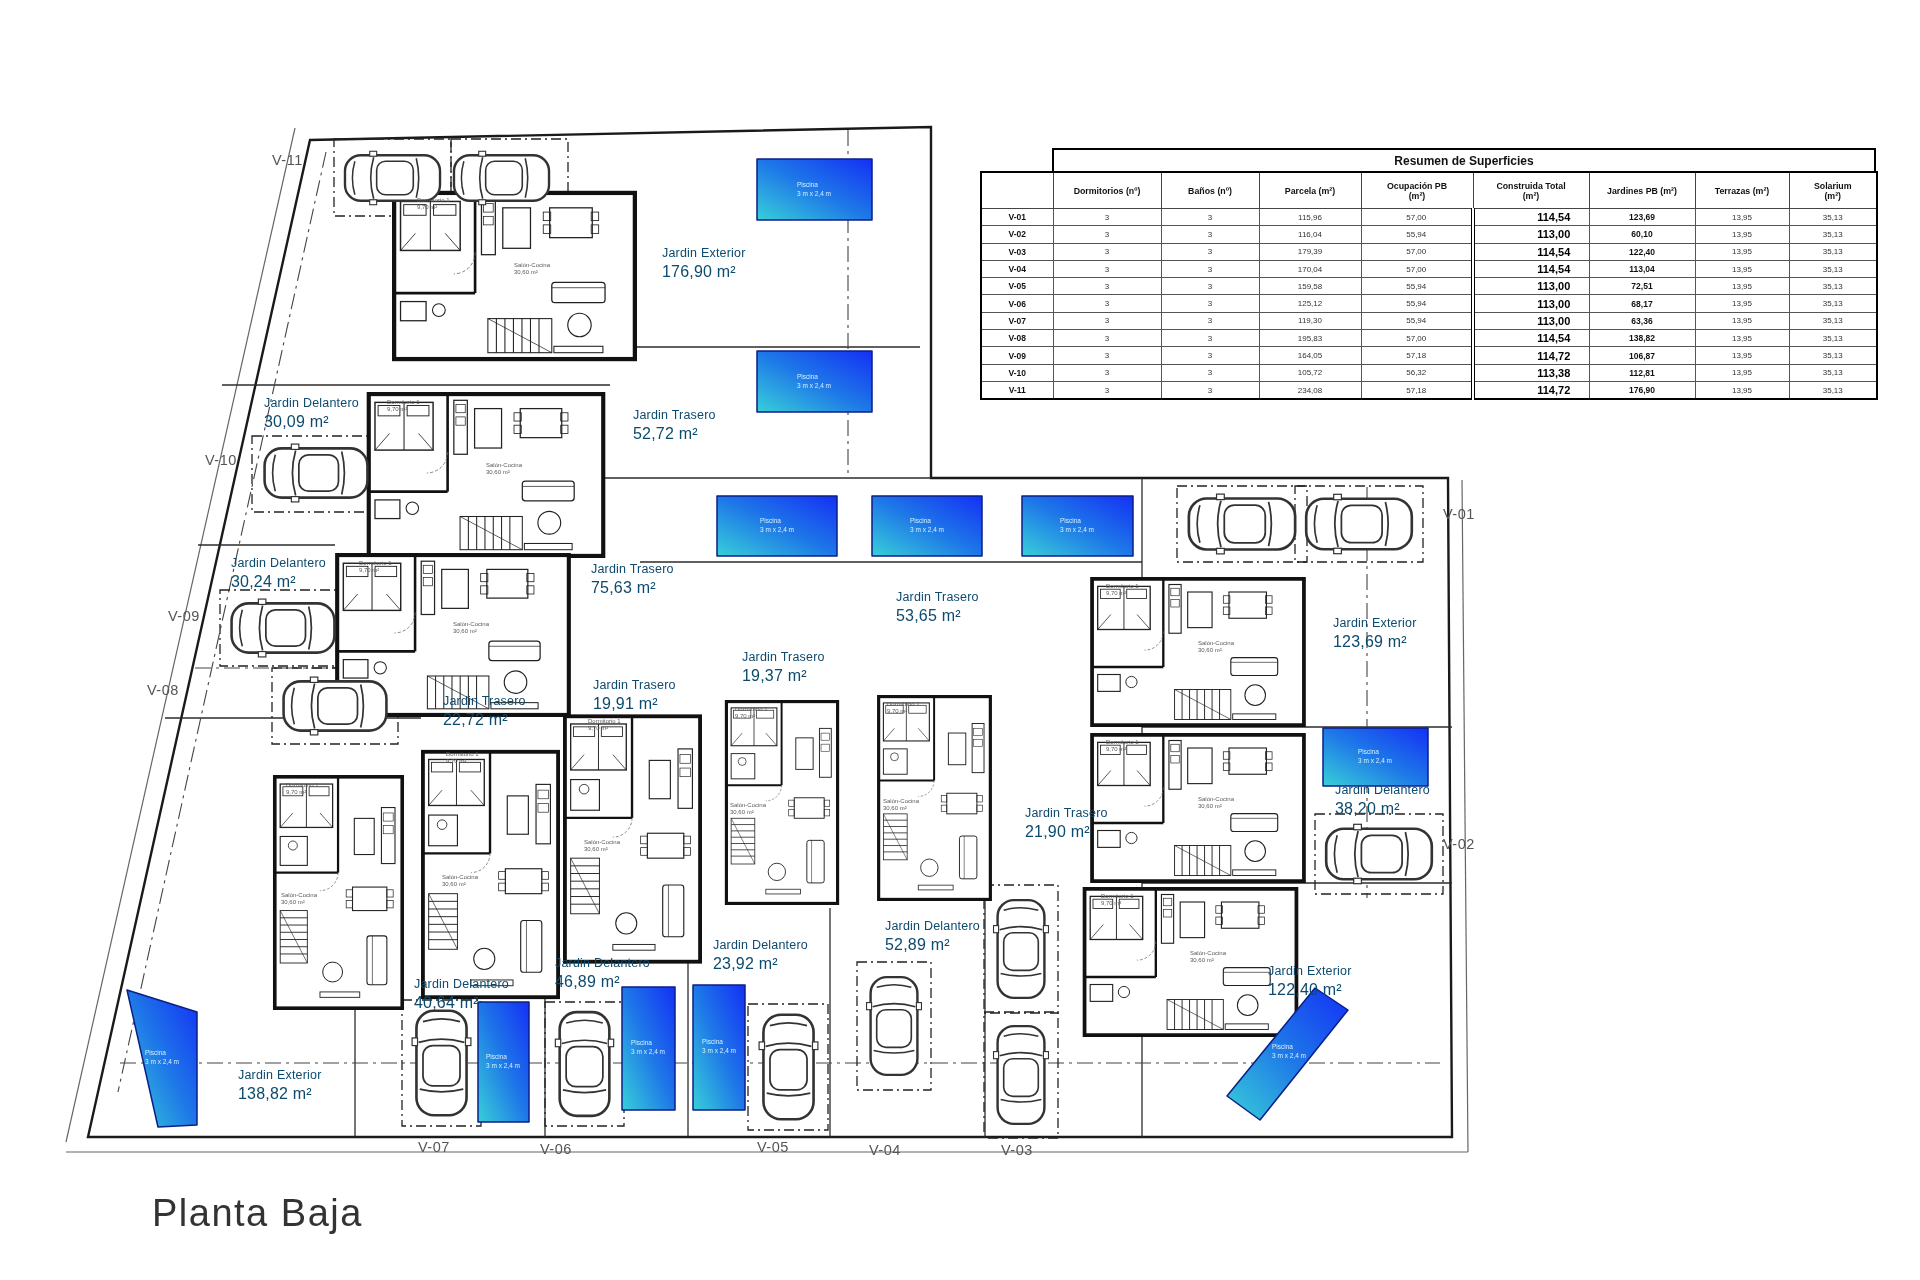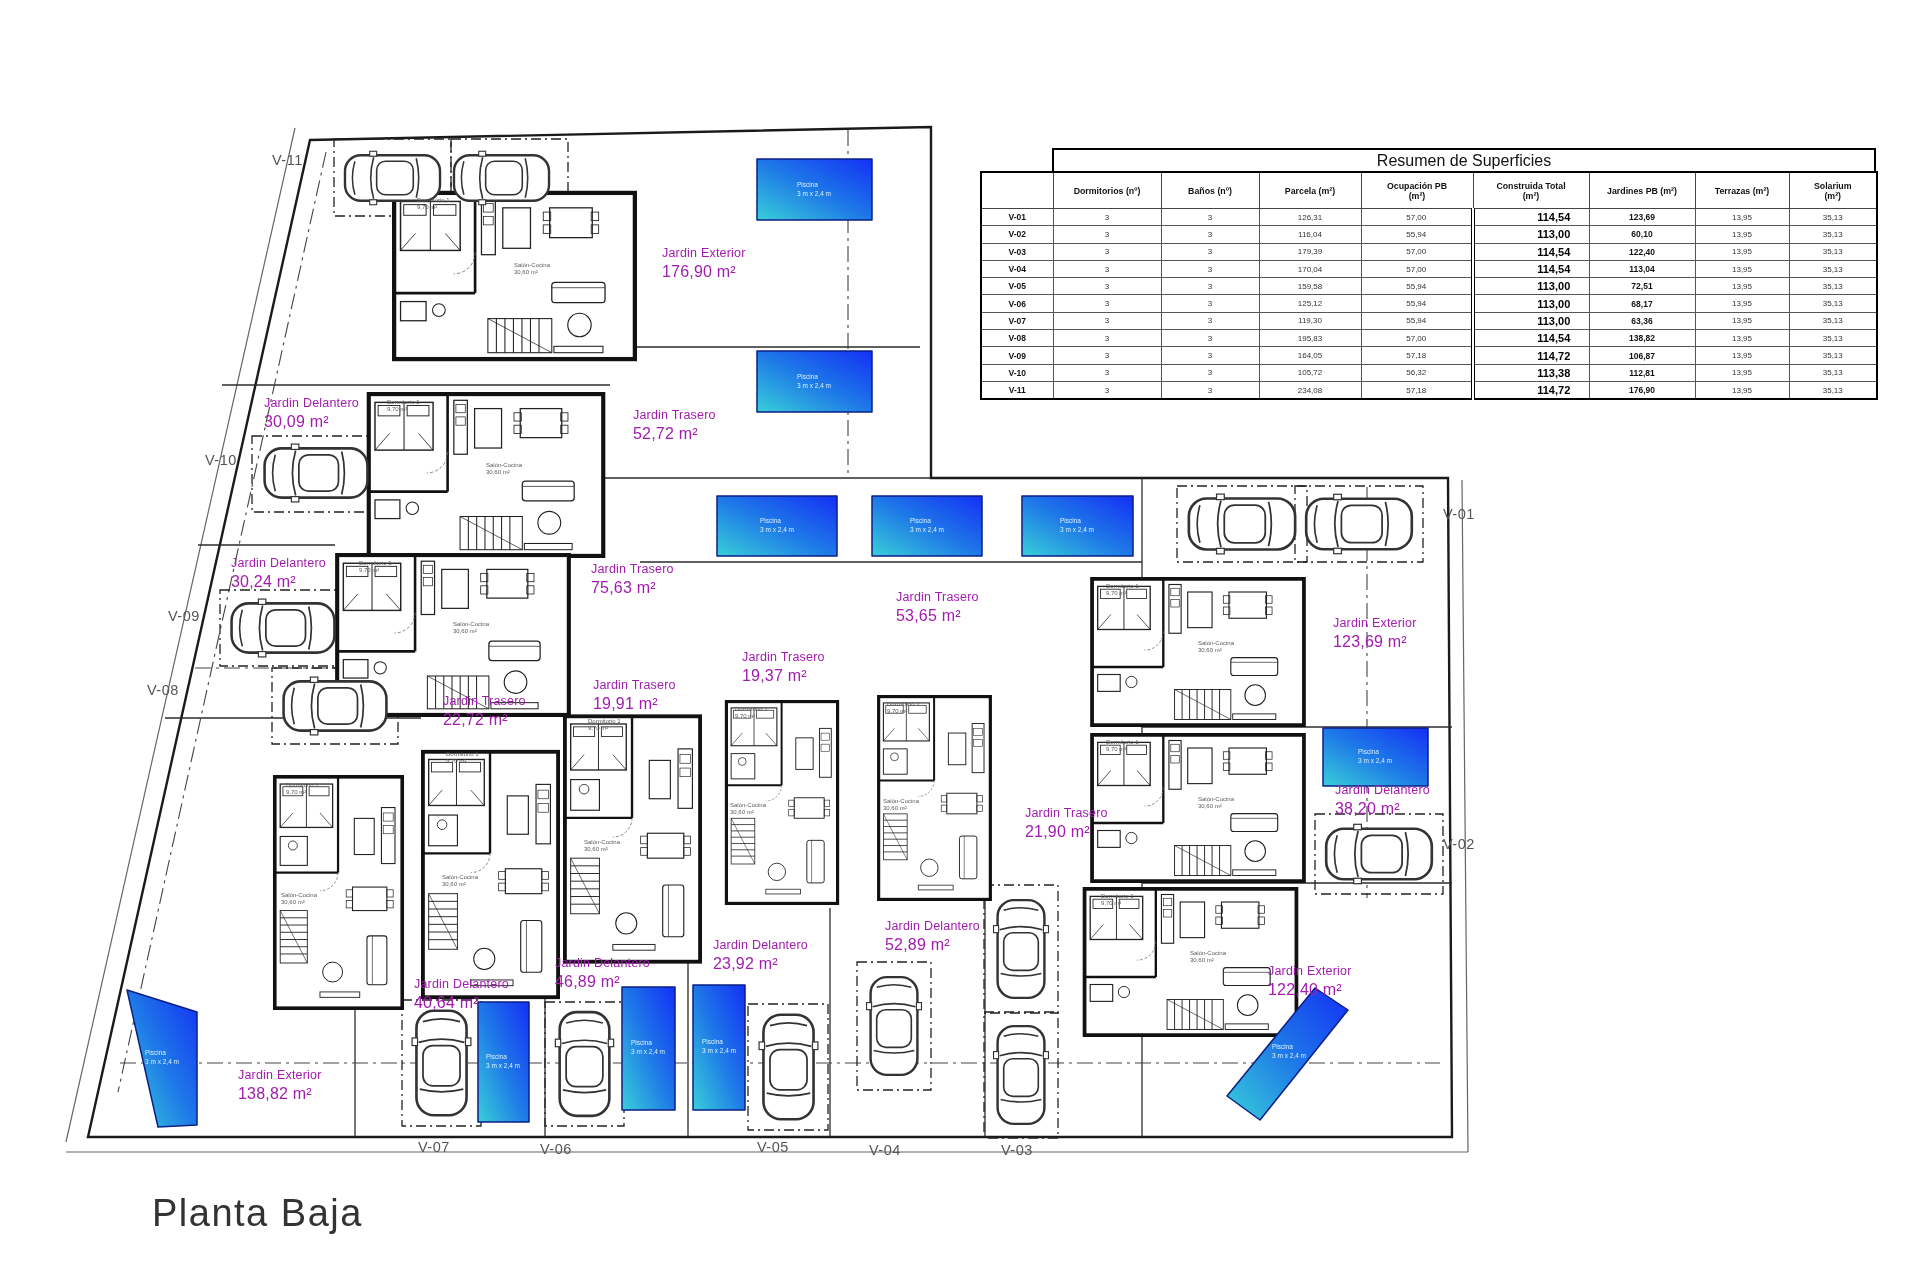--- a/index.html
+++ b/index.html
@@ -1,36 +1,36 @@
 <!DOCTYPE html>
 <html><head>
 <meta charset="utf-8">
 <style>
   html,body{margin:0;padding:0;background:#fff;}
   .page{position:relative;width:1920px;height:1280px;background:#fff;overflow:hidden;
         font-family:"Liberation Sans",sans-serif;}
   .plan-svg{position:absolute;left:0;top:0;}
 
   
-  .garden-label{position:absolute;color:#a21caf;font-size:12.5px;line-height:1.25;
+  .garden-label{position:absolute;color:#0c4a6e;font-size:12.5px;line-height:1.25;
 
                 letter-spacing:.2px;white-space:nowrap;z-index:2;}
   .garden-label .g-area{font-size:16px;}
   .villa-marker{position:absolute;color:#555;font-size:14.5px;letter-spacing:.5px;z-index:2;white-space:nowrap;}
   .pool-label{position:absolute;transform:translate(-50%,-50%);color:#d8f0ff;font-size:6.5px;
               line-height:1.35;z-index:2;white-space:nowrap;}
   .room-label{position:absolute;color:#5a5a5a;font-size:6px;line-height:1.15;z-index:2;white-space:nowrap;}
   .page-title{position:absolute;left:152px;top:1192px;font-size:38px;color:#333;
               letter-spacing:1.5px;z-index:2;}
 
   
   .sum-wrap{position:absolute;left:980px;top:148px;width:896px;z-index:3;font-family:"Liberation Sans",sans-serif;}
   .sum-title-row{display:flex;height:23px;}
   .sum-corner{width:72px;}
-  .sum-title{flex:1;border:2px solid #000;border-bottom:none;font-weight:normal;font-size:16px;
+  .sum-title{flex:1;border:2px solid #000;border-bottom:none;font-weight:bold;font-size:12px;
              display:flex;align-items:center;justify-content:center;color:#111;background:#fff;text-align:right;}
   table.sum-table{border-collapse:collapse;width:100%;border:2px solid #000;background:#fff;table-layout:fixed;}
   .sum-table th{font-size:8.8px;font-weight:bold;color:#111;height:33px;border:1px solid #444;
                 padding:1px 16px;text-align:center;vertical-align:middle;}
   .sum-table td{font-size:8px;color:#333;height:16.3px;border:1px solid #555;padding:0 2px;
                 text-align:center;vertical-align:middle;}
   .sum-table .c-id{font-weight:bold;font-size:8.5px;color:#111;}
   .sum-table td.c-constr{font-weight:bold;font-size:11px;color:#000;}
   .sum-table .col6{border-left:4px double #000;padding-left:46px;}
   .sum-table .c-jard{font-weight:bold;font-size:8.5px;color:#111;}
@@ -503,21 +503,21 @@
             <th>Terrazas (m²)</th>
             <th>Solarium (m²)</th>
           </tr>
       </thead>
       <tbody>
 
       <tr>
           <td class="c-id">V-01</td>
           <td>3</td>
           <td>3</td>
-          <td>126,31</td>
+          <td>115,96</td>
           <td>57,00</td>
           <td class="c-constr col6">114,54</td>
           <td class="c-jard">123,69</td>
           <td>13,95</td>
           <td>35,13</td>
         </tr>
           <tr>
           <td class="c-id">V-02</td>
           <td>3</td>
           <td>3</td>

